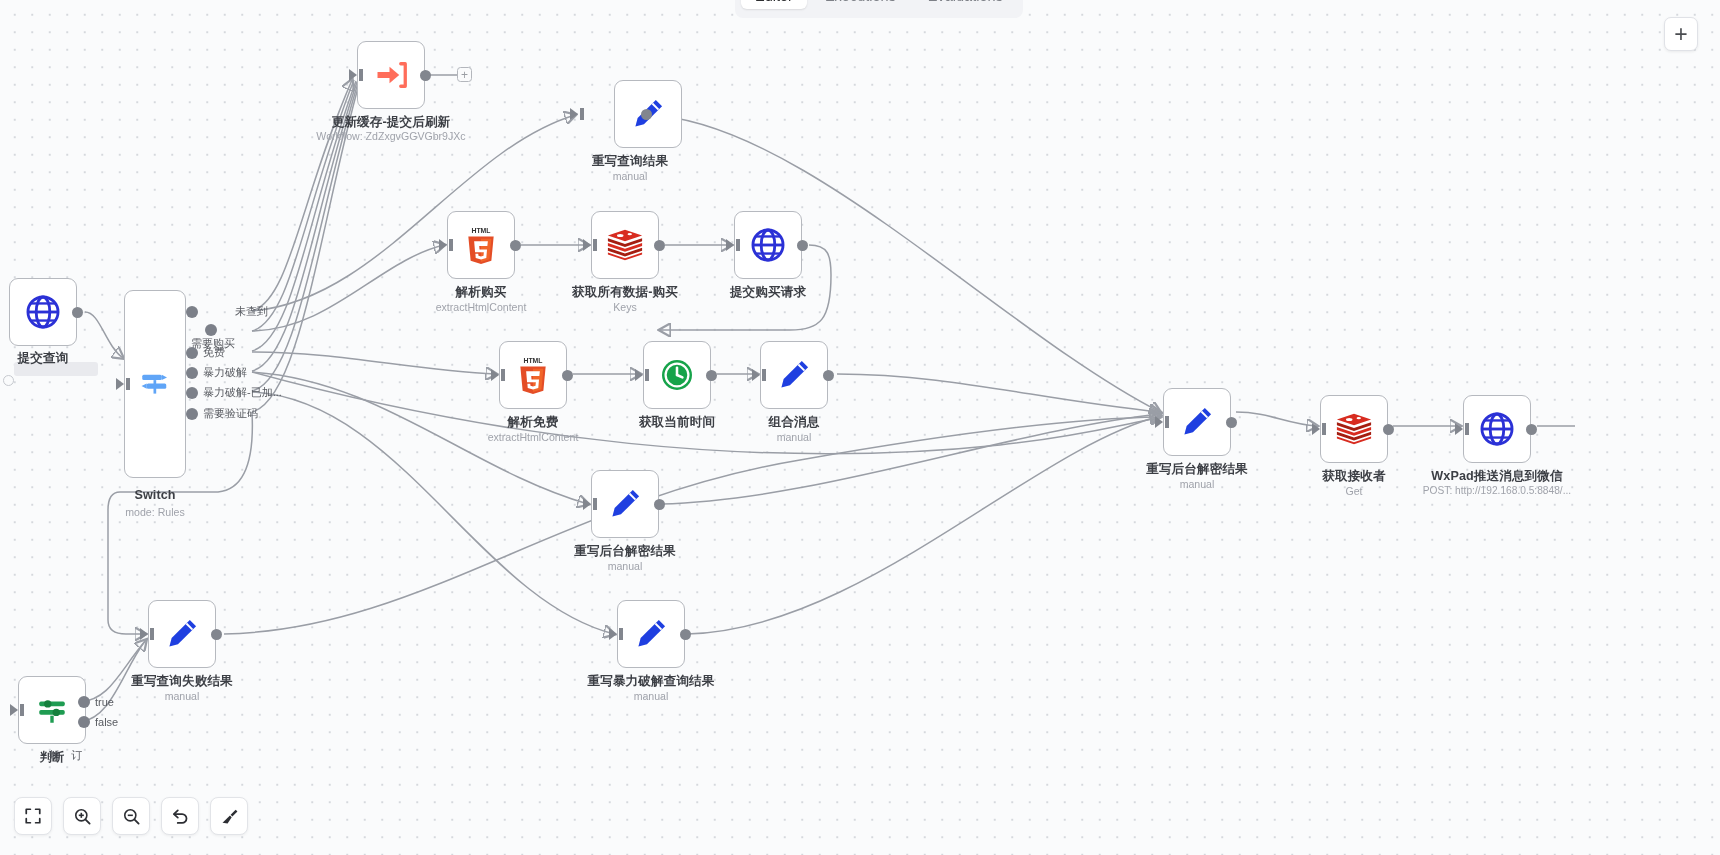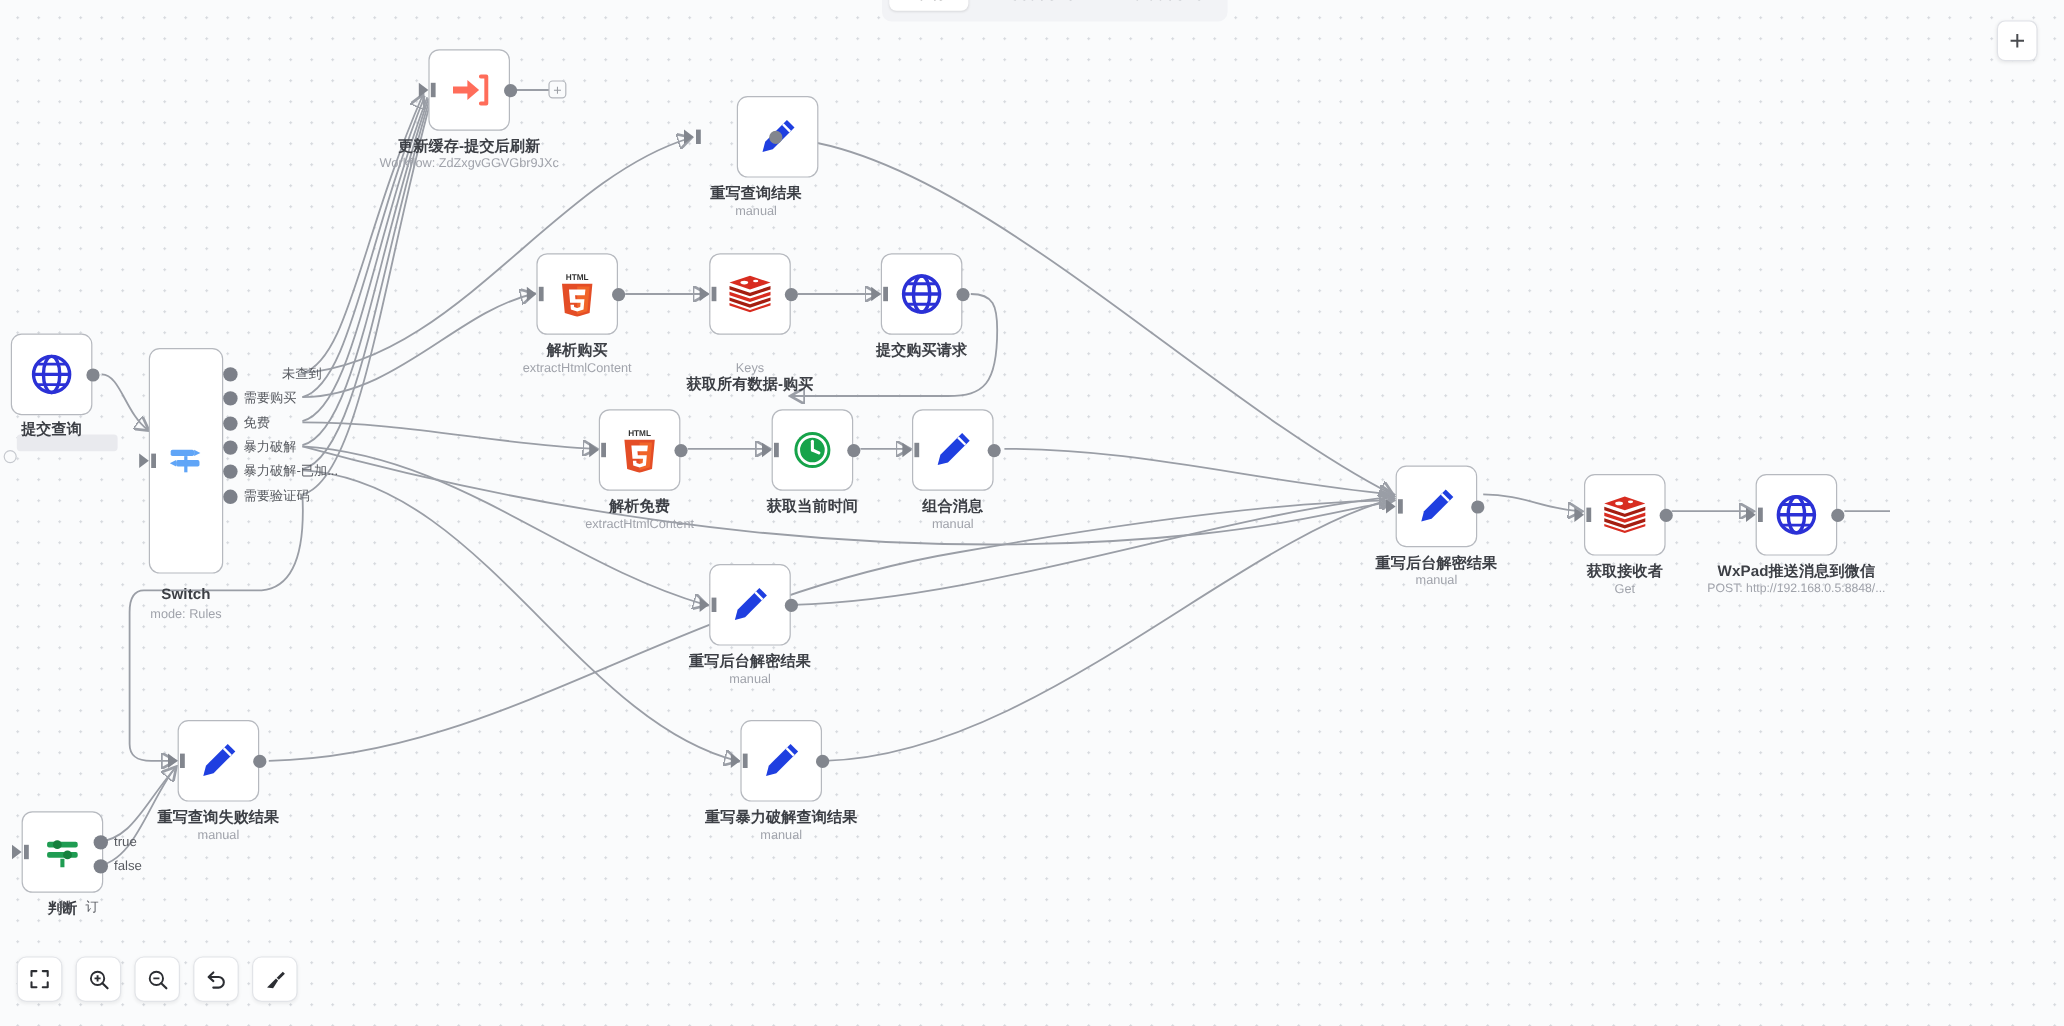--- a/index.html
+++ b/index.html
@@ -330,21 +330,21 @@
     </div>
     <div class="port-in" style="left:-8px; top:88px;"></div>
     <div class="node-label" style="top:198px;">Switch</div>
     <div class="node-sub" style="top:216px;">mode: Rules</div>
   </div>
 
   <div class="sw-out" style="left:186px; top:304px;gap:32px;">
     <span class="dot"></span>
     <span class="lbl">未查到</span>
   </div>
-  <div class="sw-out" style="left:186px; top:324px;">
+  <div class="sw-out" style="left:186px; top:324px;flex-direction:column;">
     <span class="dot"></span>
     <span class="lbl">需要购买</span>
   </div>
   <div class="sw-out" style="left:186px; top:345px;">
     <span class="dot"></span>
     <span class="lbl">免费</span>
   </div>
   <div class="sw-out" style="left:186px; top:365px;">
     <span class="dot"></span>
     <span class="lbl">暴力破解</span>
@@ -393,21 +393,21 @@
         <path d="M2 10 L20 16 L38 10 L38 13 L20 19 L2 13 Z" fill="#a41e11"></path>
         <path d="M2 15 L20 21 L38 15 L38 18 L20 24 L2 18 Z" fill="#d82c20"></path>
         <path d="M2 20 L20 26 L38 20 L38 23 L20 29 L2 23 Z" fill="#a41e11"></path>
         <path d="M2 25 L20 31 L38 25 L38 27 L20 33 L2 27 Z" fill="#d82c20"></path>
         <ellipse cx="15" cy="7" rx="3.4" ry="1.6" fill="#ffffff"></ellipse>
         <ellipse cx="25" cy="5.6" rx="2.3" ry="1.2" fill="#ffffff"></ellipse>
       </svg>
     </div>
     <div class="port-in" style="left:-8px; top:28px;"></div>
     <div class="port-out" style="left:63px; top:29px;"></div>
-    <div class="node-label" style="top:73px;margin-top:28px;">获取所有数据-购买</div>
+    <div class="node-label" style="top:73px;">获取所有数据-购买</div>
     <div class="node-sub" style="top:90px;">Keys</div>
   </div>
 
   <div class="node" style="left:734px; top:211px;">
     <div class="node-box">
       <svg class="icon-svg" width="38" height="38" viewBox="0 0 24 24">
         <circle cx="12" cy="12" r="9.5" fill="none" stroke="#2b31d6" stroke-width="1.8"></circle>
         <ellipse cx="12" cy="12" rx="4.3" ry="9.5" fill="none" stroke="#2b31d6" stroke-width="1.8"></ellipse>
         <line x1="2.5" y1="12" x2="21.5" y2="12" stroke="#2b31d6" stroke-width="1.8"></line>
         <line x1="4" y1="6.6" x2="20" y2="6.6" stroke="#2b31d6" stroke-width="1.5"></line>

